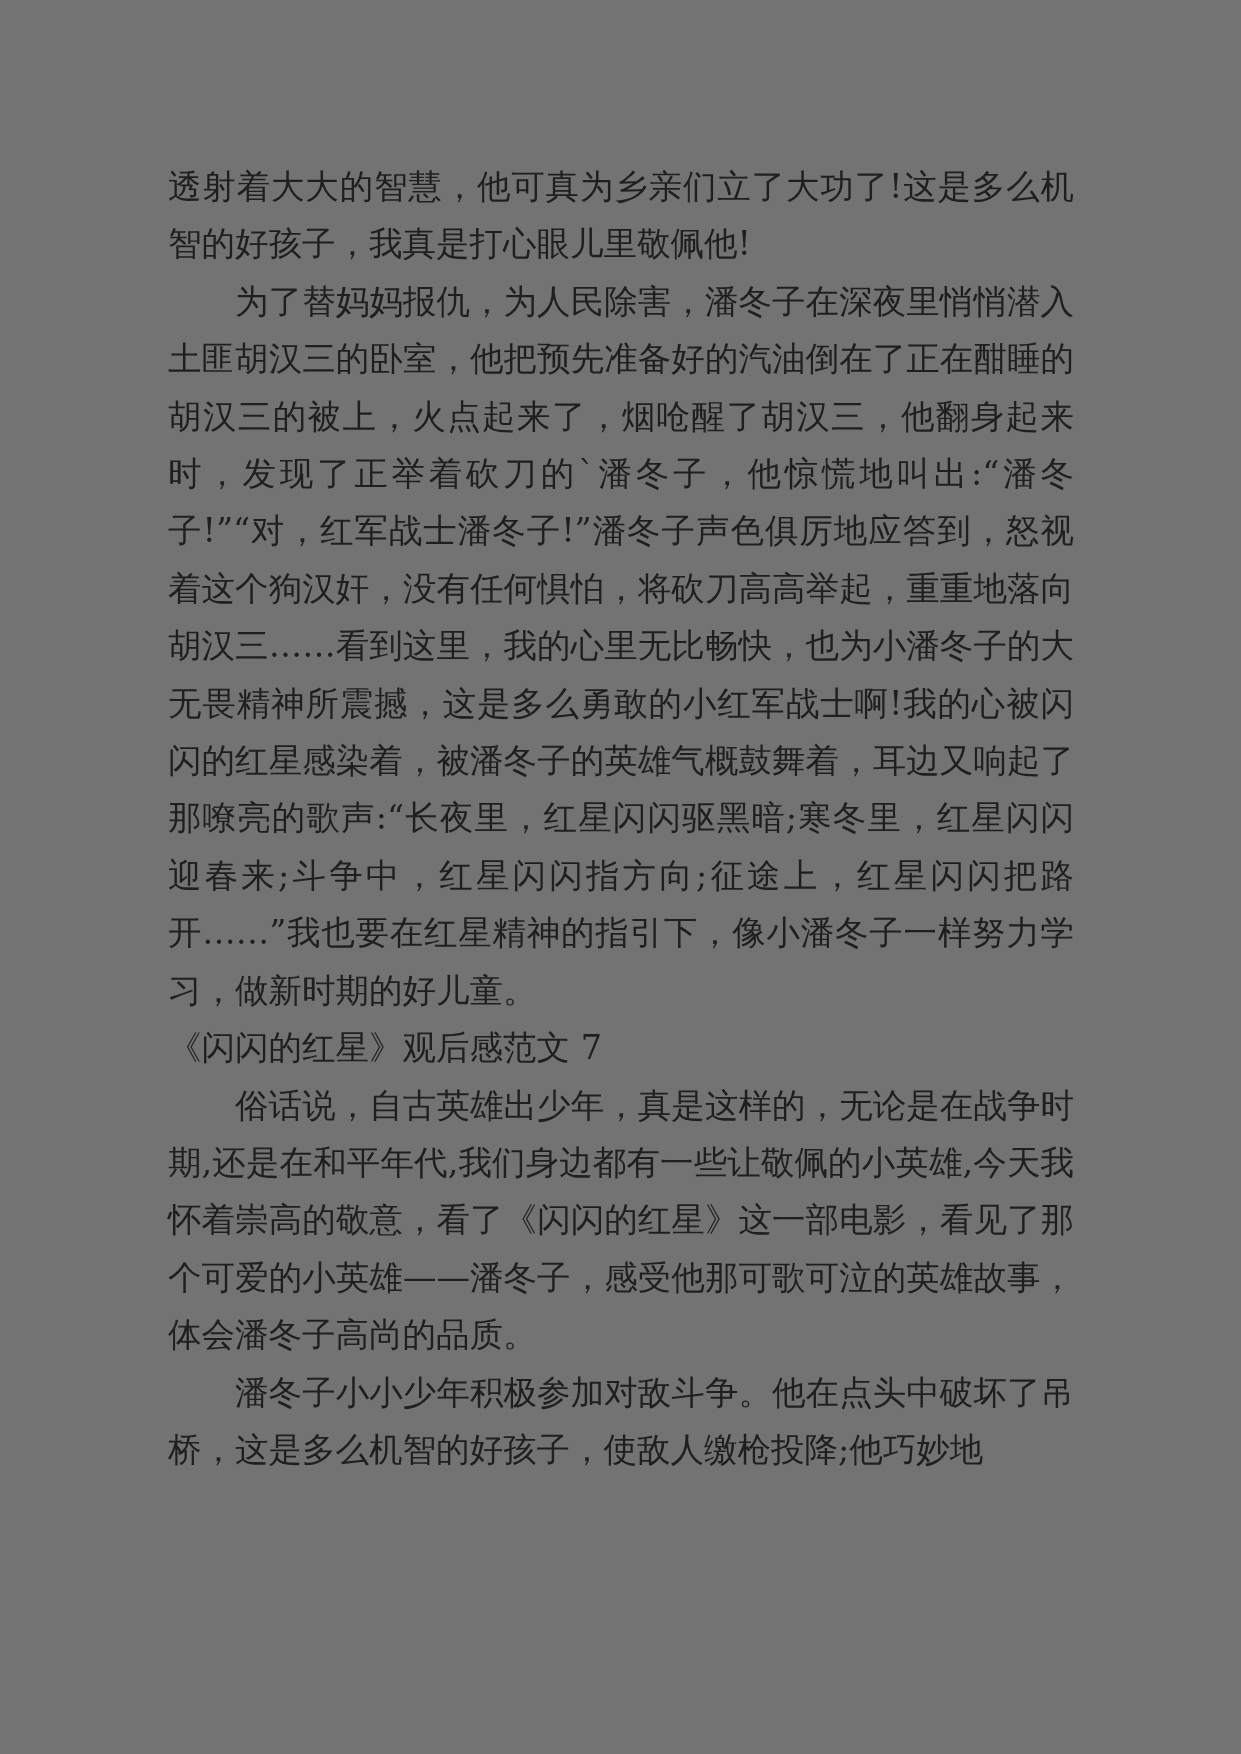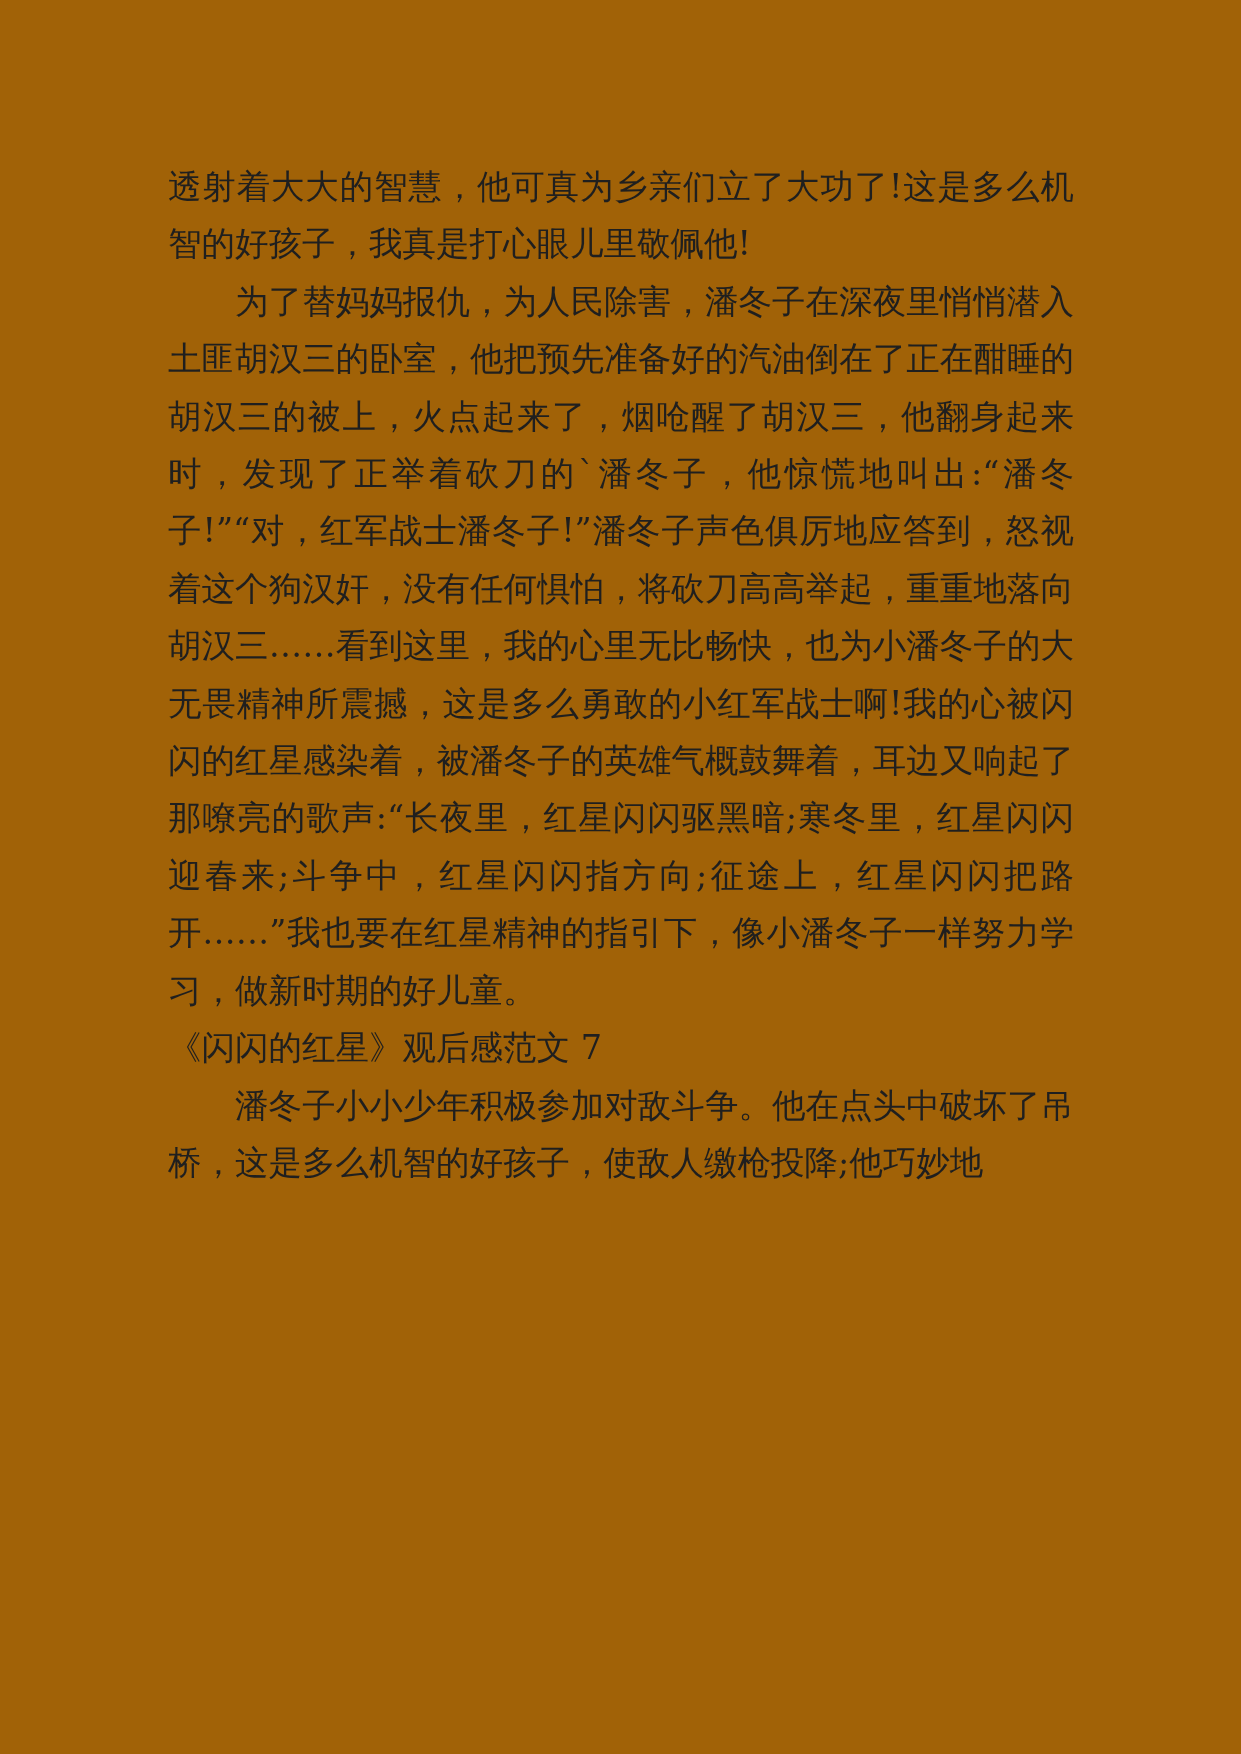--- a/index.html
+++ b/index.html
@@ -12,21 +12,21 @@
     height: 1754px;
     position: relative;
     overflow: hidden;
   }
   .page {
     position: absolute;
     left: 0;
     top: 0;
     width: 1241px;
     height: 1754px;
-    background: #a16207;
+    background: #737373;
   }
   .essay-body {
     position: absolute;
     left: 168px;
     top: 158px;
     width: 906px;
     color: #1f1f1f;
     font-family: "DejaVu Serif", serif;
     font-size: 33.5px;
     line-height: 57.4px;
@@ -44,15 +44,16 @@
   }
 </style>
 </head>
 <body>
 
 <div class="page">
   <div class="essay-body">
       <p class="">透射着大大的智慧，他可真为乡亲们立了大功了!这是多么机智的好孩子，我真是打心眼儿里敬佩他!</p>
       <p class="indent">为了替妈妈报仇，为人民除害，潘冬子在深夜里悄悄潜入土匪胡汉三的卧室，他把预先准备好的汽油倒在了正在酣睡的胡汉三的被上，火点起来了，烟呛醒了胡汉三，他翻身起来时，发现了正举着砍刀的`潘冬子，他惊慌地叫出:“潘冬子!”“对，红军战士潘冬子!”潘冬子声色俱厉地应答到，怒视着这个狗汉奸，没有任何惧怕，将砍刀高高举起，重重地落向胡汉三……看到这里，我的心里无比畅快，也为小潘冬子的大无畏精神所震撼，这是多么勇敢的小红军战士啊!我的心被闪闪的红星感染着，被潘冬子的英雄气概鼓舞着，耳边又响起了那嘹亮的歌声:“长夜里，红星闪闪驱黑暗;寒冬里，红星闪闪迎春来;斗争中，红星闪闪指方向;征途上，红星闪闪把路开……”我也要在红星精神的指引下，像小潘冬子一样努力学习，做新时期的好儿童。</p>
       <p class="">《闪闪的红星》观后感范文 7</p>
+      <p class="indent">俗话说，自古英雄出少年，真是这样的，无论是在战争时期,还是在和平年代,我们身边都有一些让敬佩的小英雄,今天我怀着崇高的敬意，看了《闪闪的红星》这一部电影，看见了那个可爱的小英雄——潘冬子，感受他那可歌可泣的英雄故事，体会潘冬子高尚的品质。</p>
       <p class="indent">潘冬子小小少年积极参加对敌斗争。他在点头中破坏了吊桥，这是多么机智的好孩子，使敌人缴枪投降;他巧妙地</p>
     </div>
 </div>
 
 </body></html>

